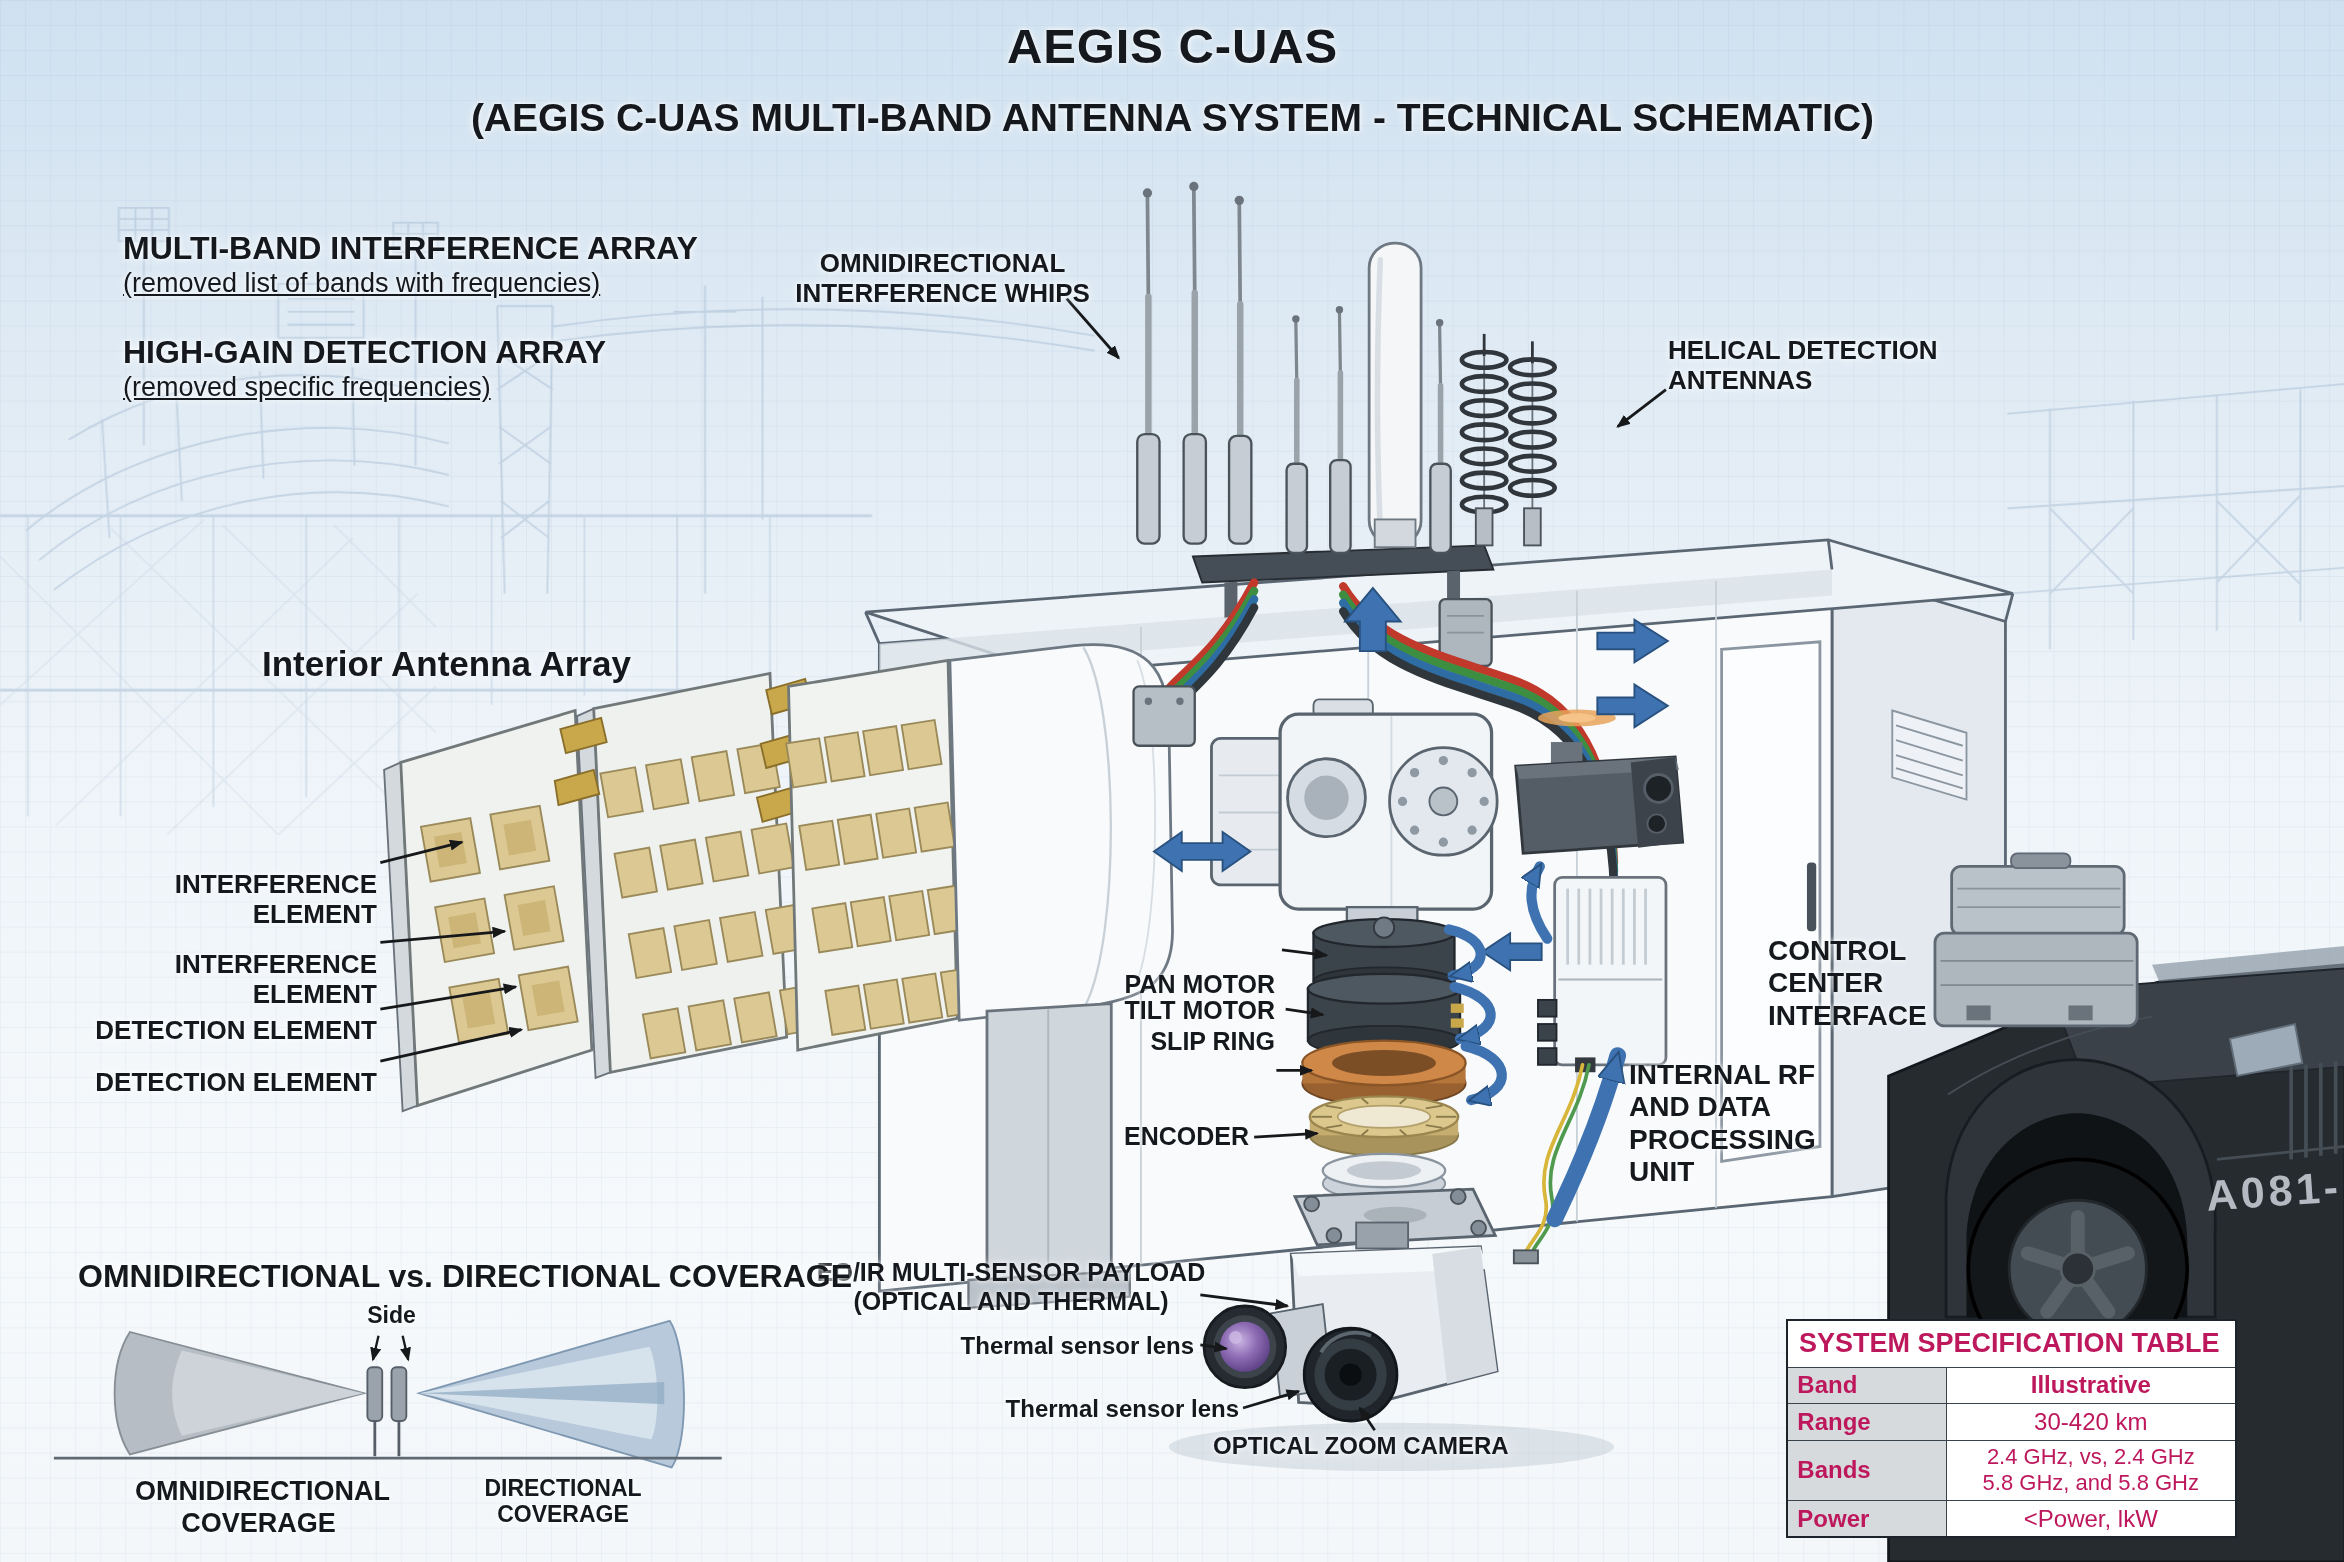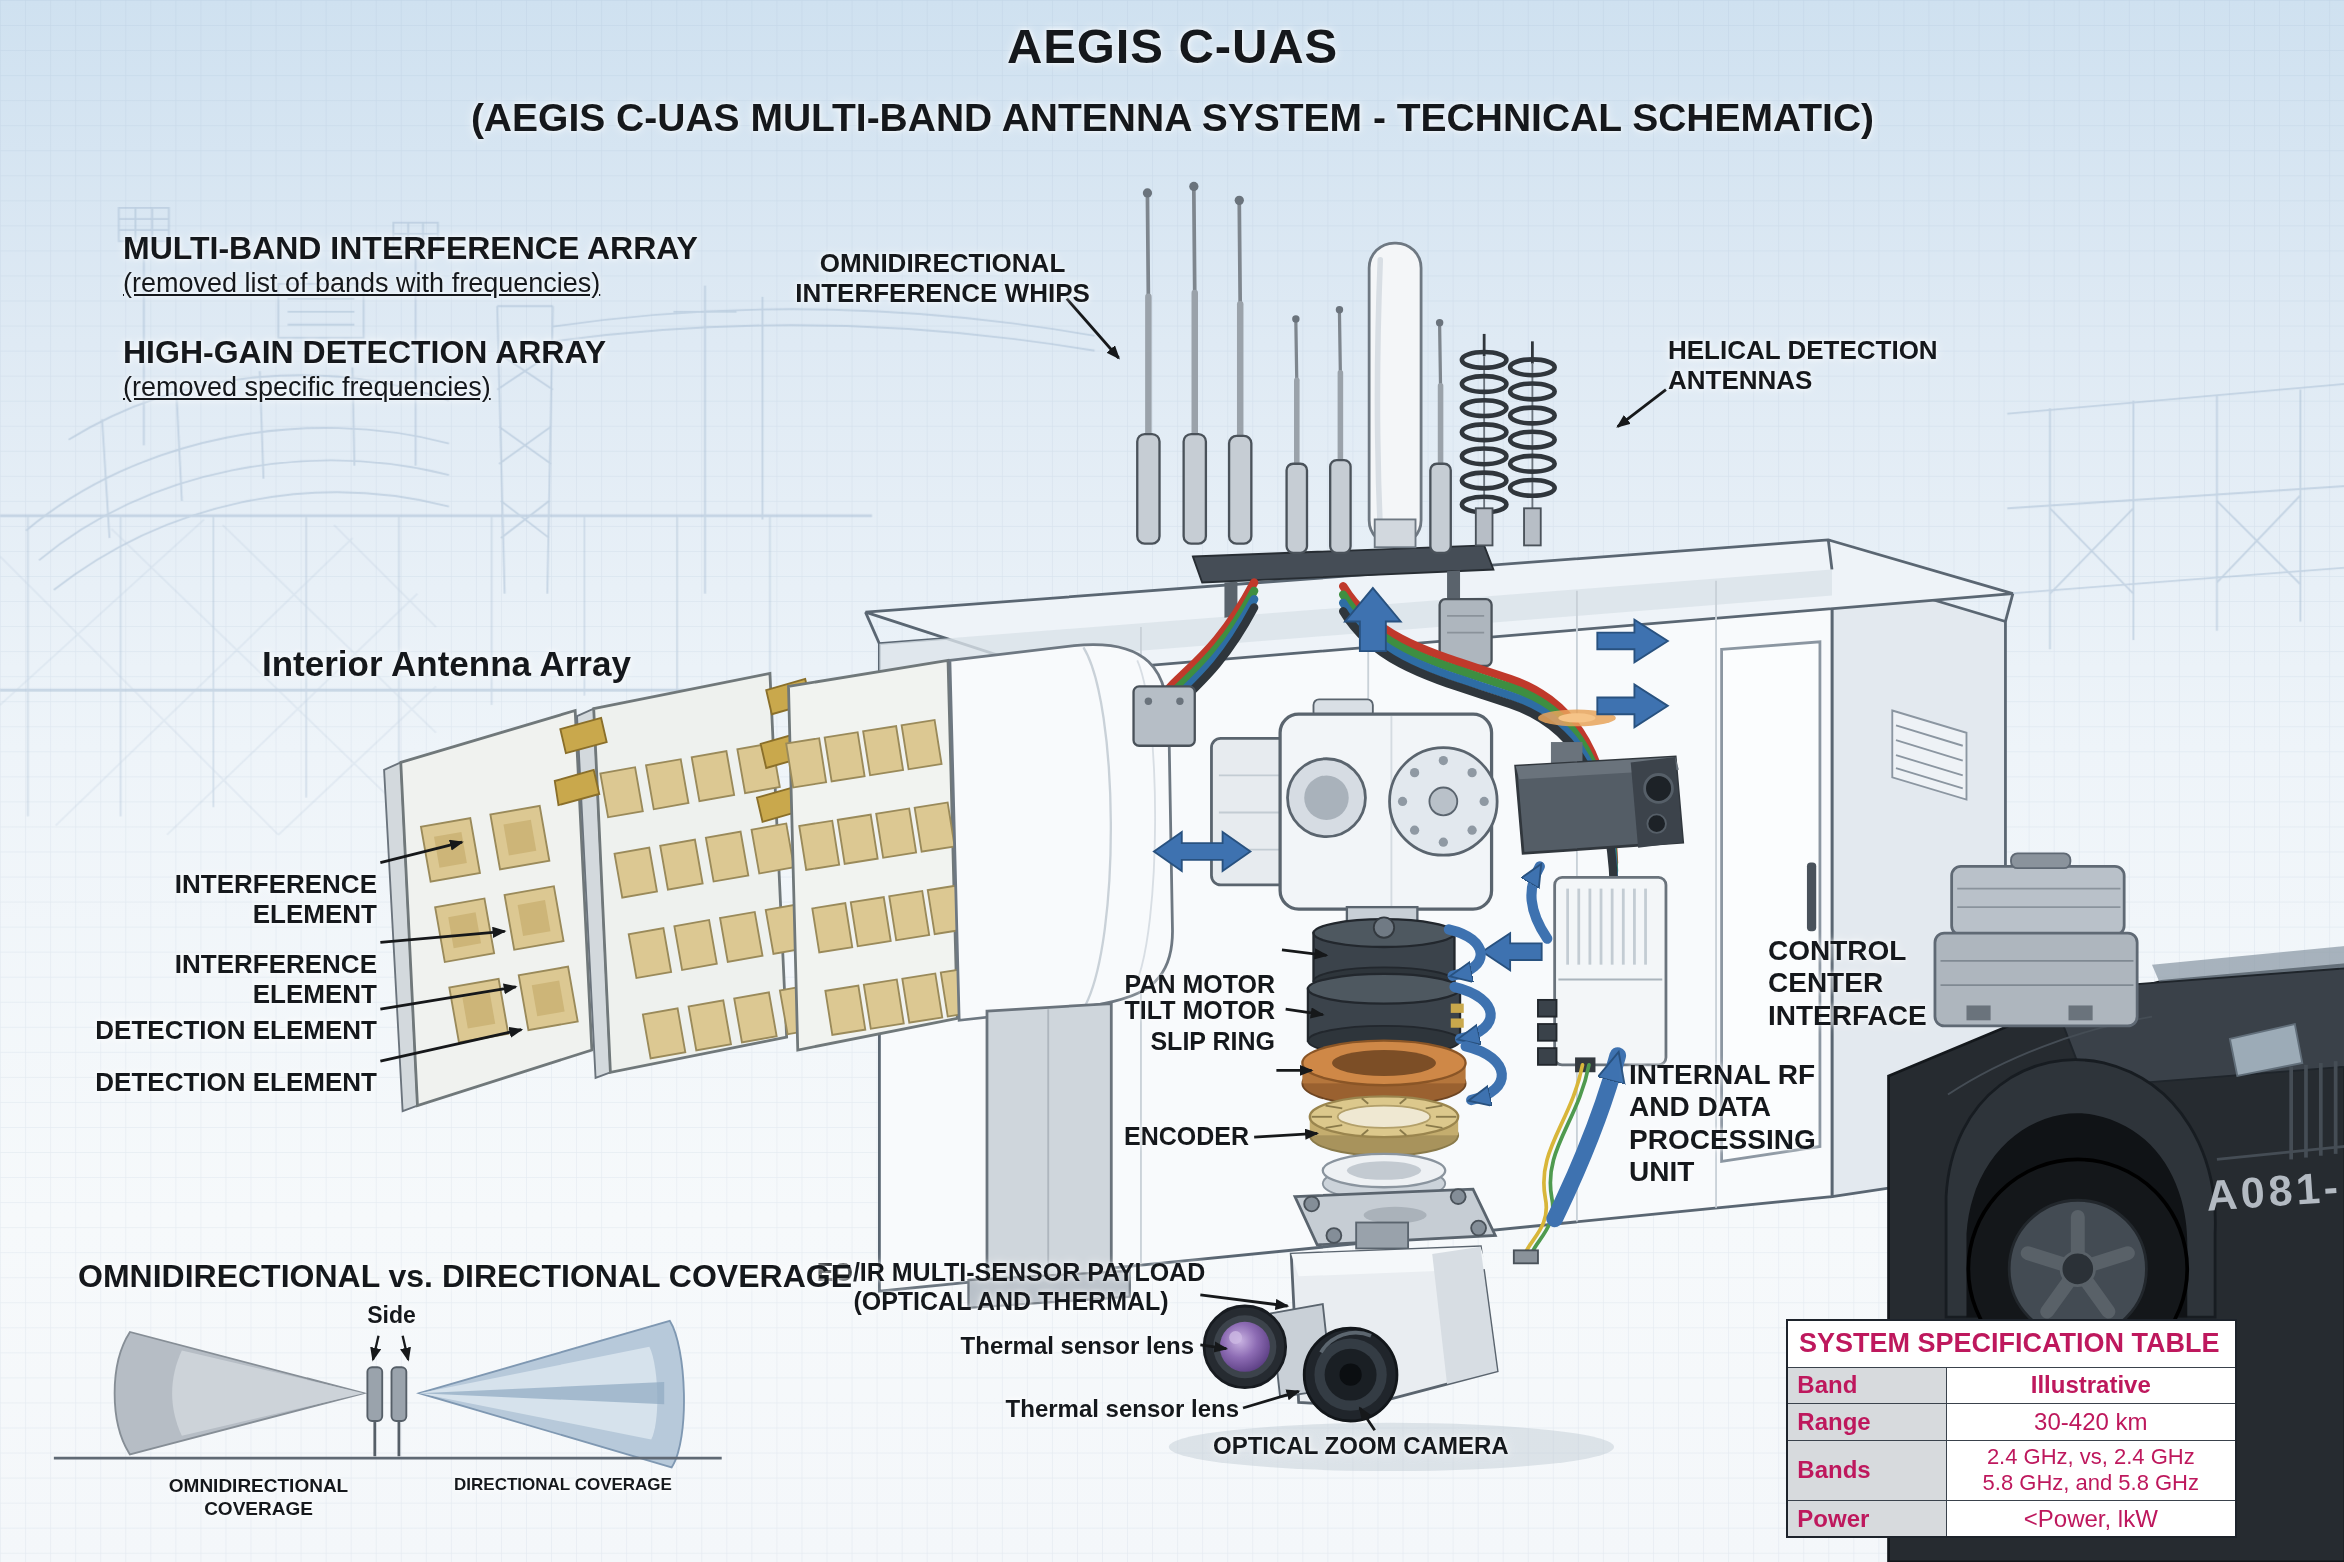--- a/index.html
+++ b/index.html
@@ -24,22 +24,22 @@
   .c-pan{top:970px;} .c-tilt{top:996px;} .c-slip{top:1027px;}
   .c-enc{left:1041px;top:1122px;width:208px;text-align:right;font-size:25px;}
   .c-eoir{left:816px;top:1258px;width:390px;text-align:center;font-size:25px;}
   .c-th1{left:916px;top:1332px;width:278px;text-align:right;font-size:24px;}
   .c-th2{left:961px;top:1395px;width:278px;text-align:right;font-size:24px;}
   .c-zoom{left:1213px;top:1432px;font-size:24px;}
   .c-cci{left:1768px;top:935px;width:181px;font-size:28px;line-height:1.16;}
   .c-irf{left:1629px;top:1059px;width:227px;font-size:28px;line-height:1.16;}
   .cov-title{left:78px;top:1258px;font-size:32px;}
   .cov-side{left:347px;top:1302px;width:89px;text-align:center;font-size:23px;}
-  .cov-omni{left:135px;top:1475px;width:247px;text-align:center;font-size:19px;line-height:1.2;}
-  .cov-dir{left:419px;top:1475px;width:288px;text-align:center;font-size:17px;}
+  .cov-omni{left:135px;top:1475px;width:247px;text-align:center;font-size:27px;line-height:1.2;}
+  .cov-dir{left:419px;top:1475px;width:288px;text-align:center;font-size:23px;}
   .veh-mark{left:2206px;top:1167px;font-size:43px;color:#b3bac2;transform:rotate(-4deg);
     letter-spacing:3.7px;text-shadow:none;}
   table.spec{position:absolute;left:1786px;top:1319px;width:451px;border-collapse:collapse;
     background:#ffffff;border:2.8px solid #1d232b;font-size:24px;color:#be185d;}
   table.spec td{border:1.9px solid #3a424c;padding:3.7px 9.3px;}
   table.spec .ttl{font-size:27px;font-weight:700;padding:7.4px 11px;}
   table.spec .lab{background:#d7dadd;font-weight:700;width:139px;}
   table.spec .val{text-align:center;}
   table.spec tr.hdr td{font-weight:700;}
   .bands-line{display:block;font-size:22px;line-height:1.18;}

